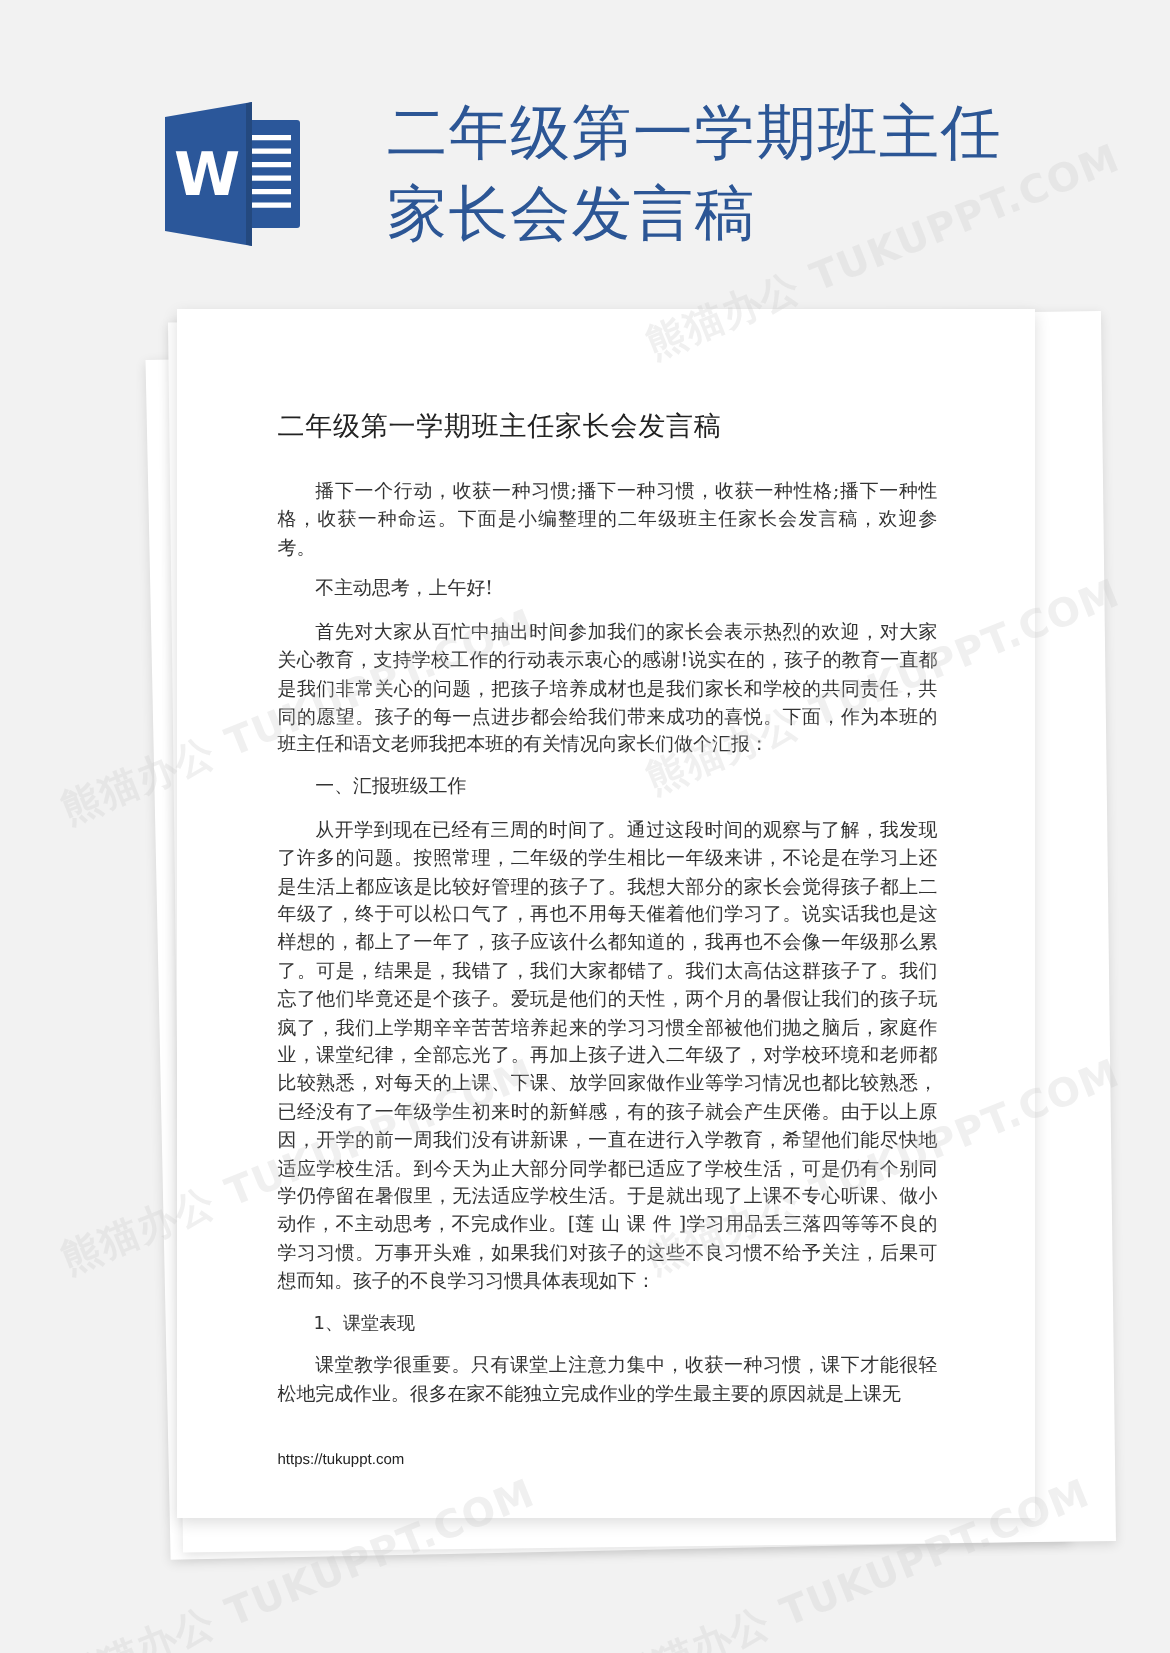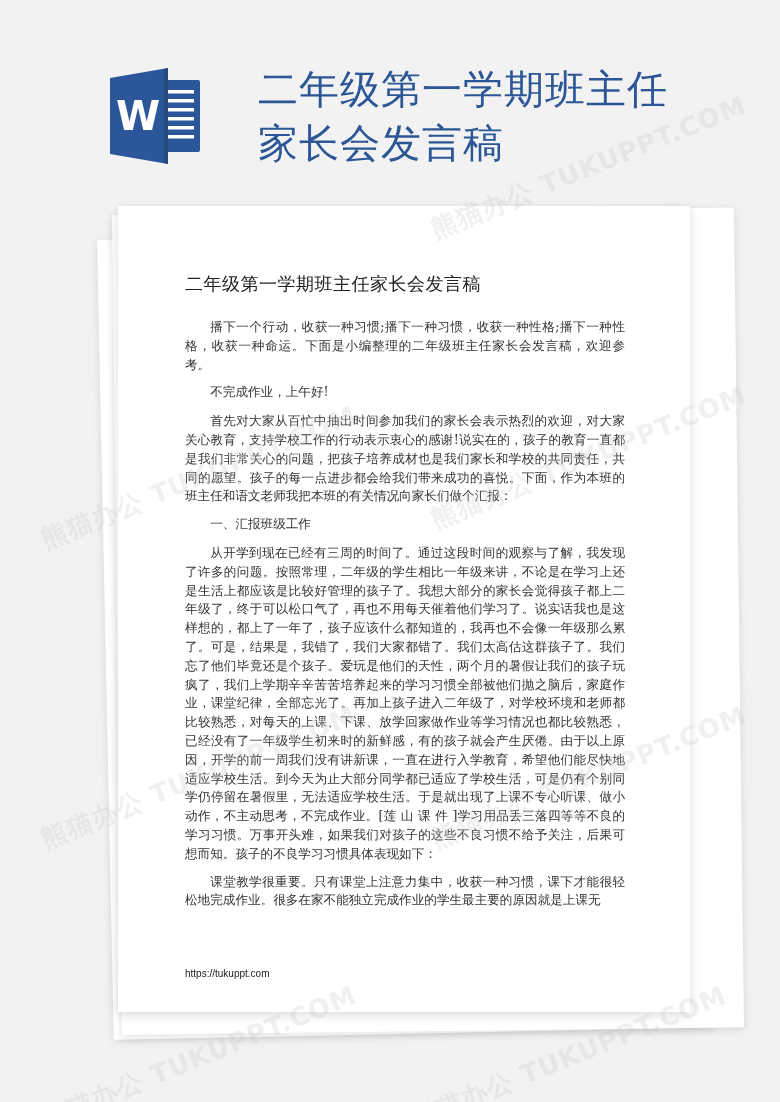--- a/index.html
+++ b/index.html
@@ -96,24 +96,25 @@
   </div>
 </div>
 
 <div class="paper-back b1"></div>
 <div class="paper-back b2"></div>
 
 <div class="paper">
   <div class="doc-title">二年级第一学期班主任家长会发言稿</div>
   <div class="doc-body">
     <p>播下一个行动，收获一种习惯;播下一种习惯，收获一种性格;播下一种性格，收获一种命运。下面是小编整理的二年级班主任家长会发言稿，欢迎参考。</p>
-    <p class="head">不完成作业，上午好!</p>
+    <p class="head">不主动思考，上午好!</p>
     <p>首先对大家从百忙中抽出时间参加我们的家长会表示热烈的欢迎，对大家关心教育，支持学校工作的行动表示衷心的感谢!说实在的，孩子的教育一直都是我们非常关心的问题，把孩子培养成材也是我们家长和学校的共同责任，共同的愿望。孩子的每一点进步都会给我们带来成功的喜悦。下面，作为本班的班主任和语文老师我把本班的有关情况向家长们做个汇报：</p>
     <p class="head">一、汇报班级工作</p>
     <p>从开学到现在已经有三周的时间了。通过这段时间的观察与了解，我发现了许多的问题。按照常理，二年级的学生相比一年级来讲，不论是在学习上还是生活上都应该是比较好管理的孩子了。我想大部分的家长会觉得孩子都上二年级了，终于可以松口气了，再也不用每天催着他们学习了。说实话我也是这样想的，都上了一年了，孩子应该什么都知道的，我再也不会像一年级那么累了。可是，结果是，我错了，我们大家都错了。我们太高估这群孩子了。我们忘了他们毕竟还是个孩子。爱玩是他们的天性，两个月的暑假让我们的孩子玩疯了，我们上学期辛辛苦苦培养起来的学习习惯全部被他们抛之脑后，家庭作业，课堂纪律，全部忘光了。再加上孩子进入二年级了，对学校环境和老师都比较熟悉，对每天的上课、下课、放学回家做作业等学习情况也都比较熟悉，已经没有了一年级学生初来时的新鲜感，有的孩子就会产生厌倦。由于以上原因，开学的前一周我们没有讲新课，一直在进行入学教育，希望他们能尽快地适应学校生活。到今天为止大部分同学都已适应了学校生活，可是仍有个别同学仍停留在暑假里，无法适应学校生活。于是就出现了上课不专心听课、做小动作，不主动思考，不完成作业。[莲 山 课 件 ]学习用品丢三落四等等不良的学习习惯。万事开头难，如果我们对孩子的这些不良习惯不给予关注，后果可想而知。孩子的不良学习习惯具体表现如下：</p>
+    <p class="head-num">1、课堂表现</p>
     <p>课堂教学很重要。只有课堂上注意力集中，收获一种习惯，课下才能很轻松地完成作业。很多在家不能独立完成作业的学生最主要的原因就是上课无</p>
   </div>
   <div class="footer-url">https://tukuppt.com</div>
 </div>
 
 <div class="watermark" style="left:30px; top:460px;">熊猫办公 TUKUPPT.COM</div>
 <div class="watermark" style="left:420px; top:150px;">熊猫办公 TUKUPPT.COM</div>
 <div class="watermark" style="left:420px; top:440px;">熊猫办公 TUKUPPT.COM</div>
 <div class="watermark" style="left:30px; top:760px;">熊猫办公 TUKUPPT.COM</div>
 <div class="watermark" style="left:420px; top:760px;">熊猫办公 TUKUPPT.COM</div>

